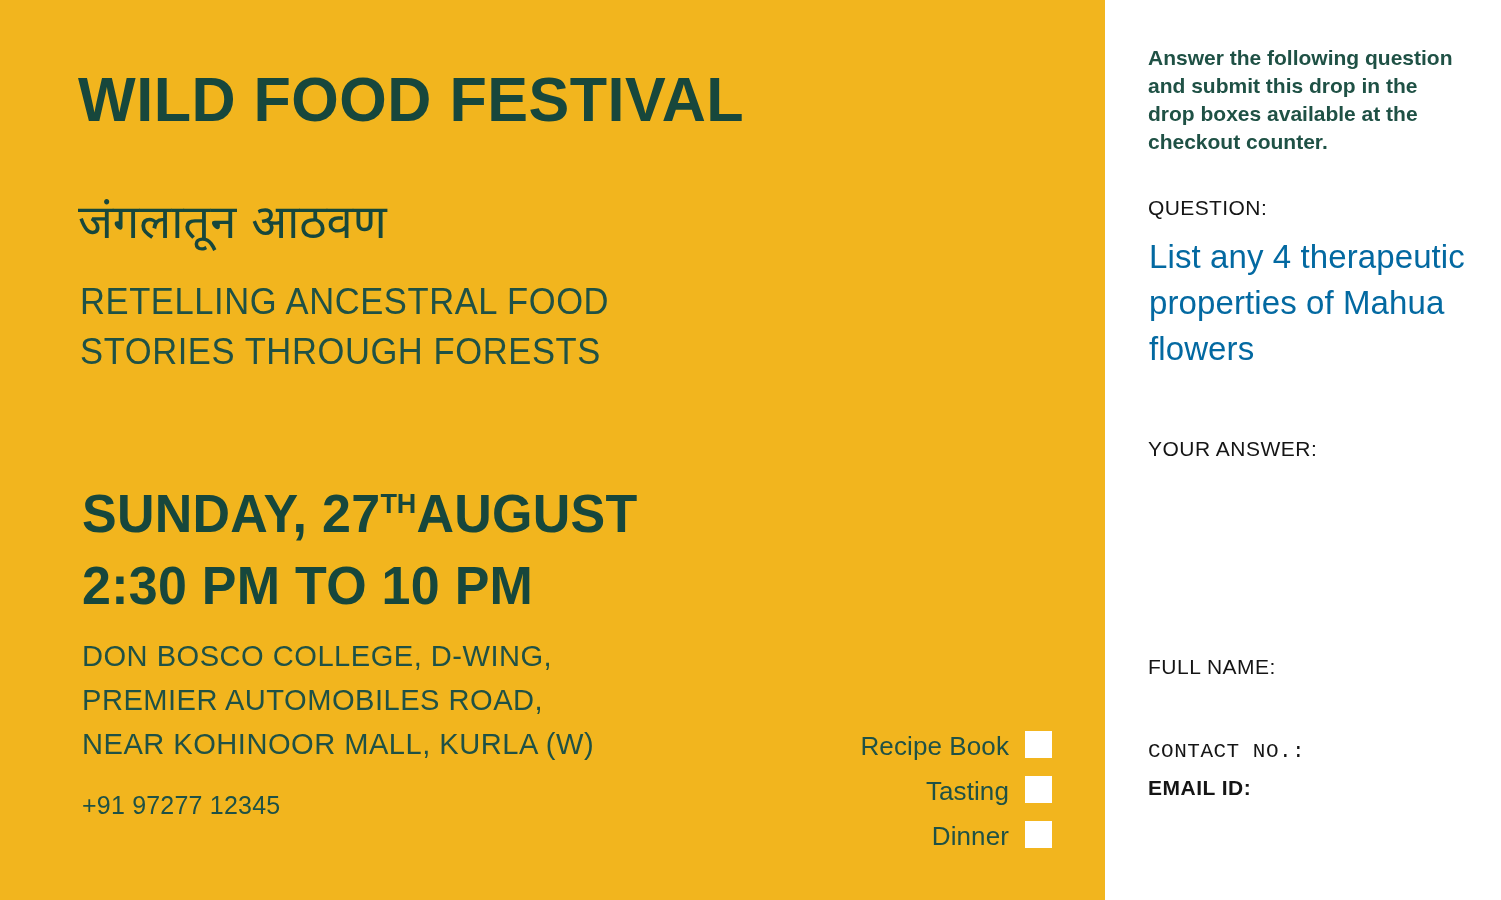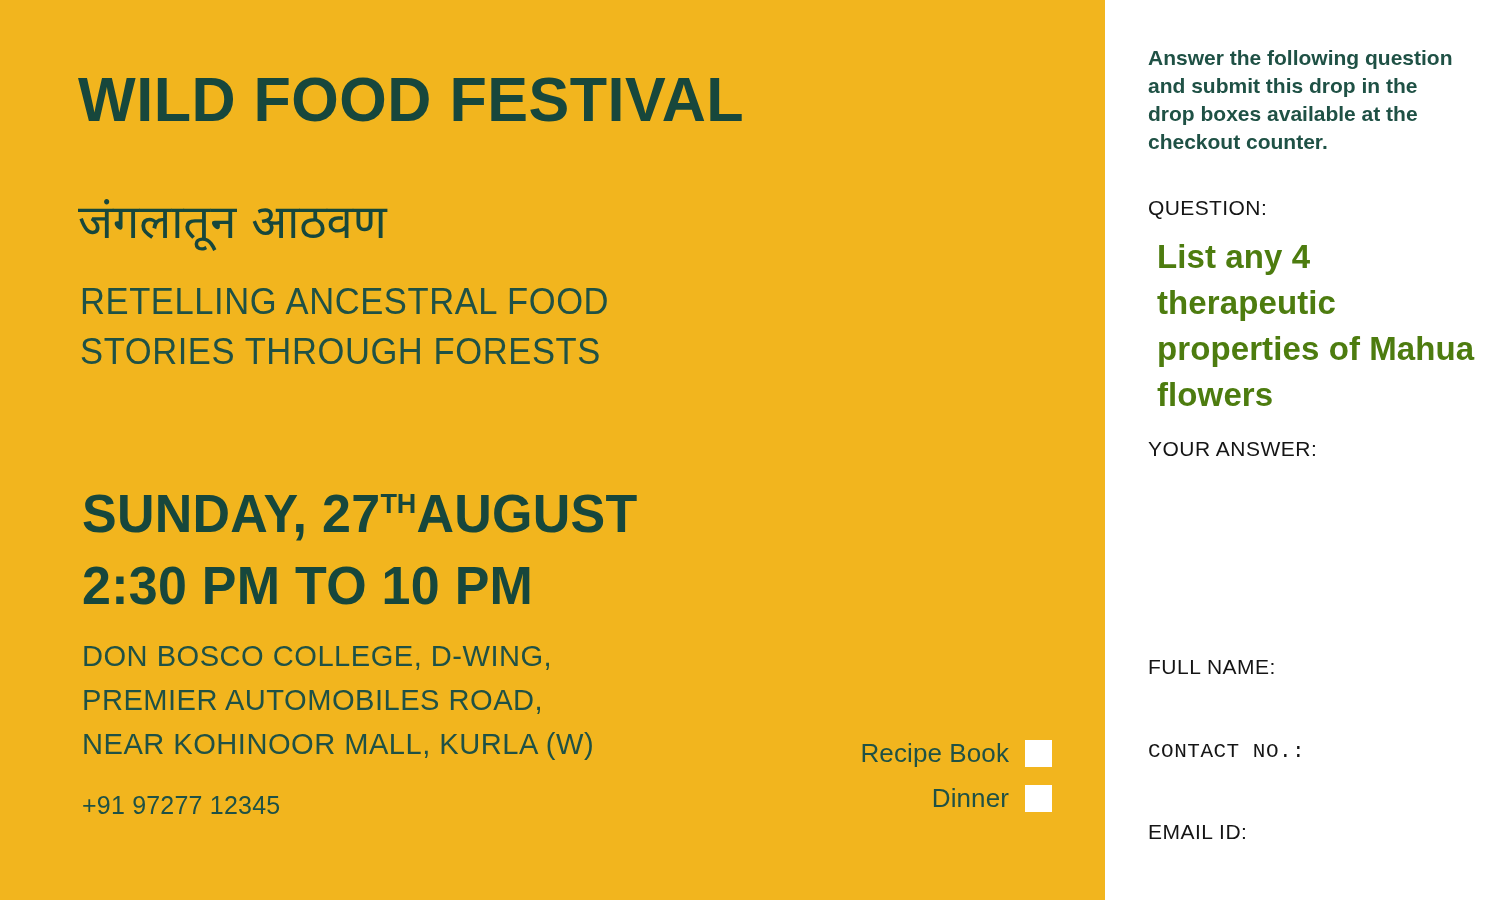--- a/index.html
+++ b/index.html
@@ -121,21 +121,20 @@
 
   
   .options {
     position: absolute;
     left: 780px;
     top: 731px;
     width: 272px;
   }
   .option-row {
     display: flex;
-    align-items: center;
     justify-content: flex-end;
     height: 45px;
   }
   .option-label {
     color: #1F5145;
     font-family: "Liberation Sans", sans-serif;
     font-size: 26px;
     letter-spacing: 0.1px;
     padding-right: 16px;
     white-space: nowrap;
@@ -175,45 +174,45 @@
     top: 196px;
     color: #151515;
     font-family: "Liberation Sans", sans-serif;
     font-weight: normal;
     font-size: 21px;
     letter-spacing: 0.4px;
   }
 
   .question-text {
     position: absolute;
-    left: 52px;
+    left: 44px;
     top: 234px;
     width: 330px;
-    color: #4d7c0f;
-    font-family: "Liberation Sans", sans-serif;
-    font-weight: bold;
+    color: #0369a1;
+    font-family: "Liberation Sans", sans-serif;
+    font-weight: normal;
     font-size: 33px;
     line-height: 46px;
     letter-spacing: 0.1px;
   }
 
   .field-label {
     position: absolute;
     left: 43px;
     color: #151515;
     font-family: "Liberation Sans", sans-serif;
     font-weight: normal;
     font-size: 21px;
     letter-spacing: 0.5px;
     white-space: nowrap;
   }
   .field-answer  { top: 437px; }
   .field-name    { top: 655px; }
   .field-contact { top: 740px; font-family: Liberation Mono, monospace; }
-  .field-email   { top: 820px; }
+  .field-email   { top: 776px; font-weight: bold; }
 </style>
 </head>
 <body>
 
 <div id="poster">
 
   <div class="yellow-panel">
 
     <div class="title">WILD FOOD FESTIVAL</div>
 
@@ -238,20 +237,24 @@
     <div class="contact">
       <div>+91 97277 12345</div>
     </div>
 
     <div class="options">
       <div class="option-row">
         <span class="option-label">Recipe Book</span>
         <span class="option-box"></span>
       </div>
       <div class="option-row">
+        <span class="option-label">Tasting</span>
+        <span class="option-box"></span>
+      </div>
+      <div class="option-row">
         <span class="option-label">Dinner</span>
         <span class="option-box"></span>
       </div>
     </div>
 
   </div>
 
   <div class="form-panel">
 
     <div class="instructions">Answer the following question and submit this drop in the drop boxes available at the checkout counter.</div>

